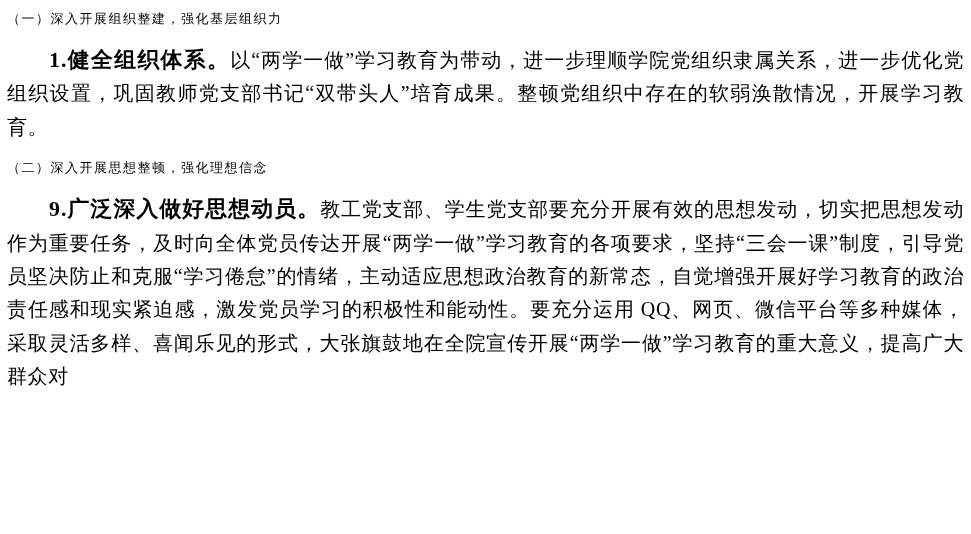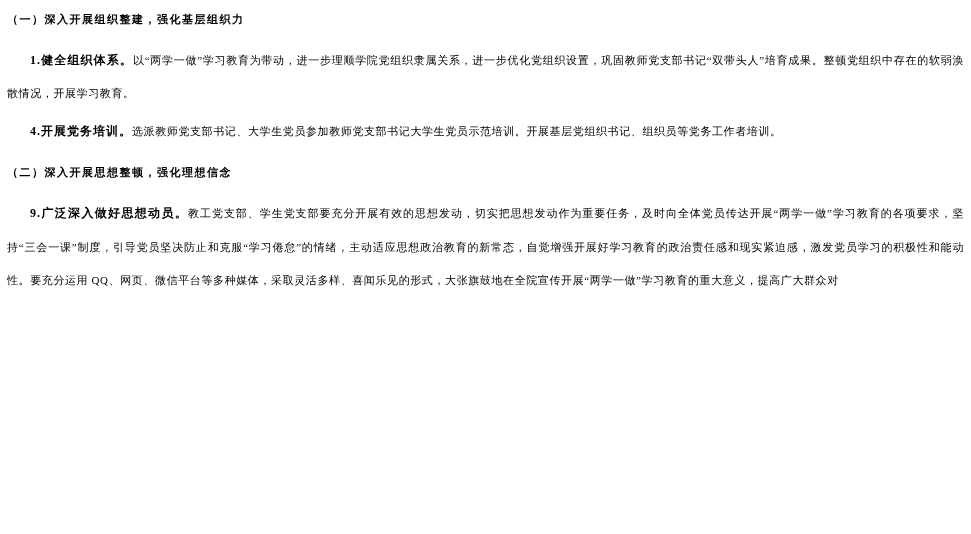--- a/index.html
+++ b/index.html
@@ -11,31 +11,31 @@
     height: 534px;
     background: #ffffff;
     color: #000000;
     overflow: hidden;
     font-family: "Liberation Serif", serif;
   }
   .page {
     padding: 3px 7px 0 7px;
   }
   .heading {
-    font-size: 11px;
-    font-weight: bold;
+    font-size: 13px;
+    font-weight: normal;
     line-height: 32px;
     letter-spacing: 1.5px;
     margin: 0 0 9px 0;
   }
   .heading-second {
     margin-top: 8px;
   }
   .para {
-    font-size: 11px;
+    font-size: 20px;
     line-height: 33.4px;
     letter-spacing: 0.6px;
     text-align: justify;
     text-indent: 2.1em;
     margin: 0 0 4px 0;
   }
   .lead {
     font-weight: bold;
     font-size: 1.09em;
     letter-spacing: 1px;
@@ -45,19 +45,18 @@
 <body>
 
 <div class="page">
 
   <div class="heading">（一）深入开展组织整建，强化基层组织力</div>
 
   <p class="para"><span class="lead">1.健全组织体系。</span><span>以“两学一做”学习教育为带动，进一步理顺学院党组织隶属关系，进一步优化党组织设置，巩固教师党支部书记“双带头人”培育成果。整顿党组织中存在的软弱涣散情况，开展学习教育。</span></p>
 
 
 
-  <p class="para"><span class="lead">4.开展党务培训。</span><span>选派教师党支部书记、大学生党员参加教师党支部书记大学生党员示范培训。开展基层党组织书记、组织员等党务工作者培训。</span></p>
 
   <div class="heading heading-second">（二）深入开展思想整顿，强化理想信念</div>
 
   <p class="para"><span class="lead">9.广泛深入做好思想动员。</span><span>教工党支部、学生党支部要充分开展有效的思想发动，切实把思想发动作为重要任务，及时向全体党员传达开展“两学一做”学习教育的各项要求，坚持“三会一课”制度，引导党员坚决防止和克服“学习倦怠”的情绪，主动适应思想政治教育的新常态，自觉增强开展好学习教育的政治责任感和现实紧迫感，激发党员学习的积极性和能动性。要充分运用 QQ、网页、微信平台等多种媒体，采取灵活多样、喜闻乐见的形式，大张旗鼓地在全院宣传开展“两学一做”学习教育的重大意义，提高广大群众对</span></p>
 
 </div>
 
 </body></html>

